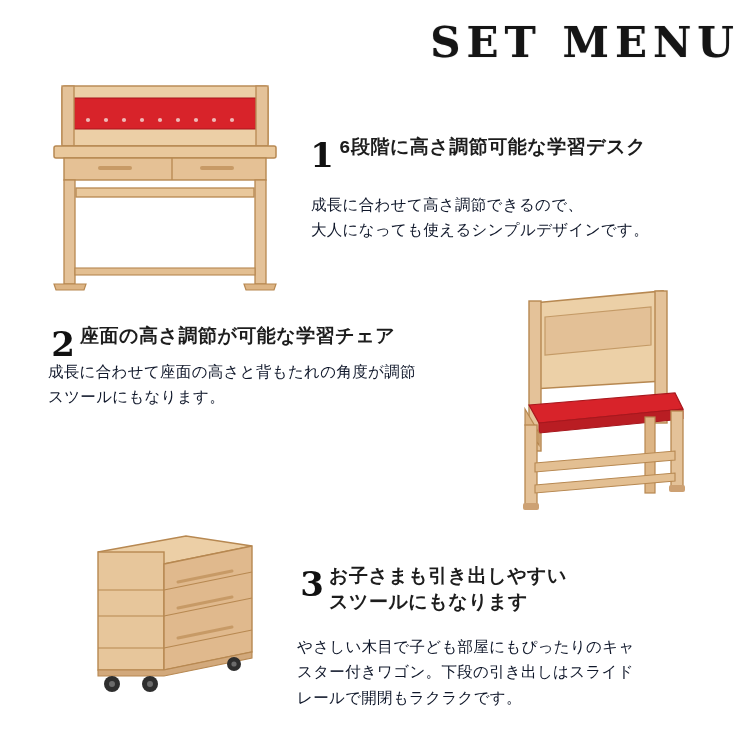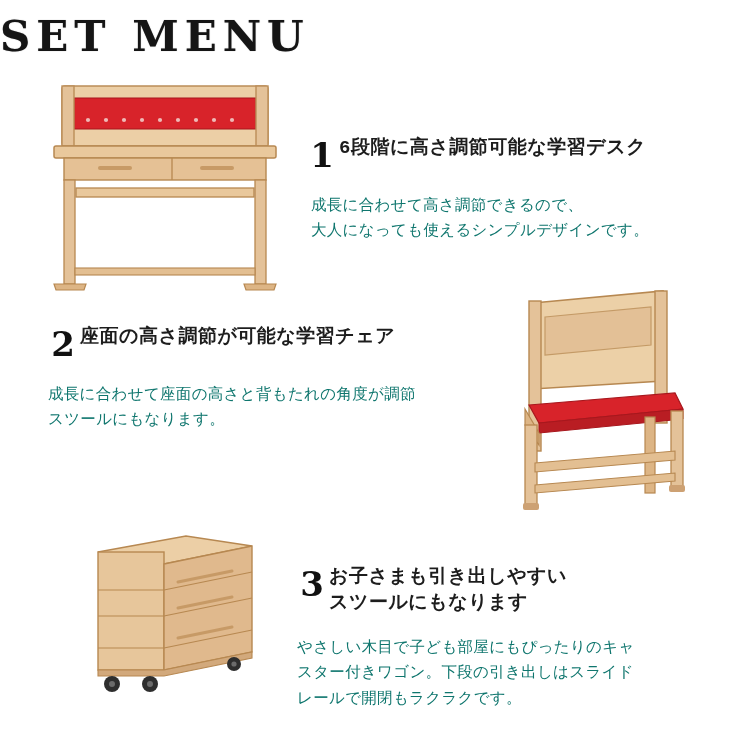--- a/index.html
+++ b/index.html
@@ -11,27 +11,27 @@
     height: 740px;
     background: #ffffff;
     font-family: "Liberation Sans", sans-serif;
     color: #1a1a1a;
     overflow: hidden;
     position: relative;
   }
 
   
   .page-title {
-    text-align: left;
+    text-align: right;
     font-family: "DejaVu Serif", serif;
     font-weight: 700;
     font-size: 42px;
     letter-spacing: 6px;
     color: #151515;
-    padding-top: 14px;
+    padding-top: 20px;
     line-height: 1.1;
     text-shadow: 0 0 1px rgba(0,0,0,0.35);
   }
 
   
   .section {
     position: absolute;
     width: 740px;
   }
   .sec1 { top: 78px;  left: 0; height: 230px; }
@@ -58,21 +58,21 @@
     font-size: 19px;
     font-weight: 700;
     color: #1d1d1d;
     line-height: 1.35;
     letter-spacing: 0.5px;
     font-family: Liberation Mono, monospace;
   }
   .body-text {
     font-size: 15.5px;
     line-height: 1.62;
-    color: #0f766e;
+    color: #0f172a;
     letter-spacing: 0.3px;
   }
 
   
   .s1-text {
     position: absolute;
     left: 305px;
     top: 58px;
     width: 420px;
   }
@@ -82,21 +82,20 @@
   }
 
   
   .s2-text {
     position: absolute;
     left: 46px;
     top: 40px;
     width: 450px;
   }
   .s2-desc {
-    margin-top: 22px;
     margin-left: 2px;
   }
 
   
   .s3-text {
     position: absolute;
     left: 295px;
     top: 40px;
     width: 430px;
   }

